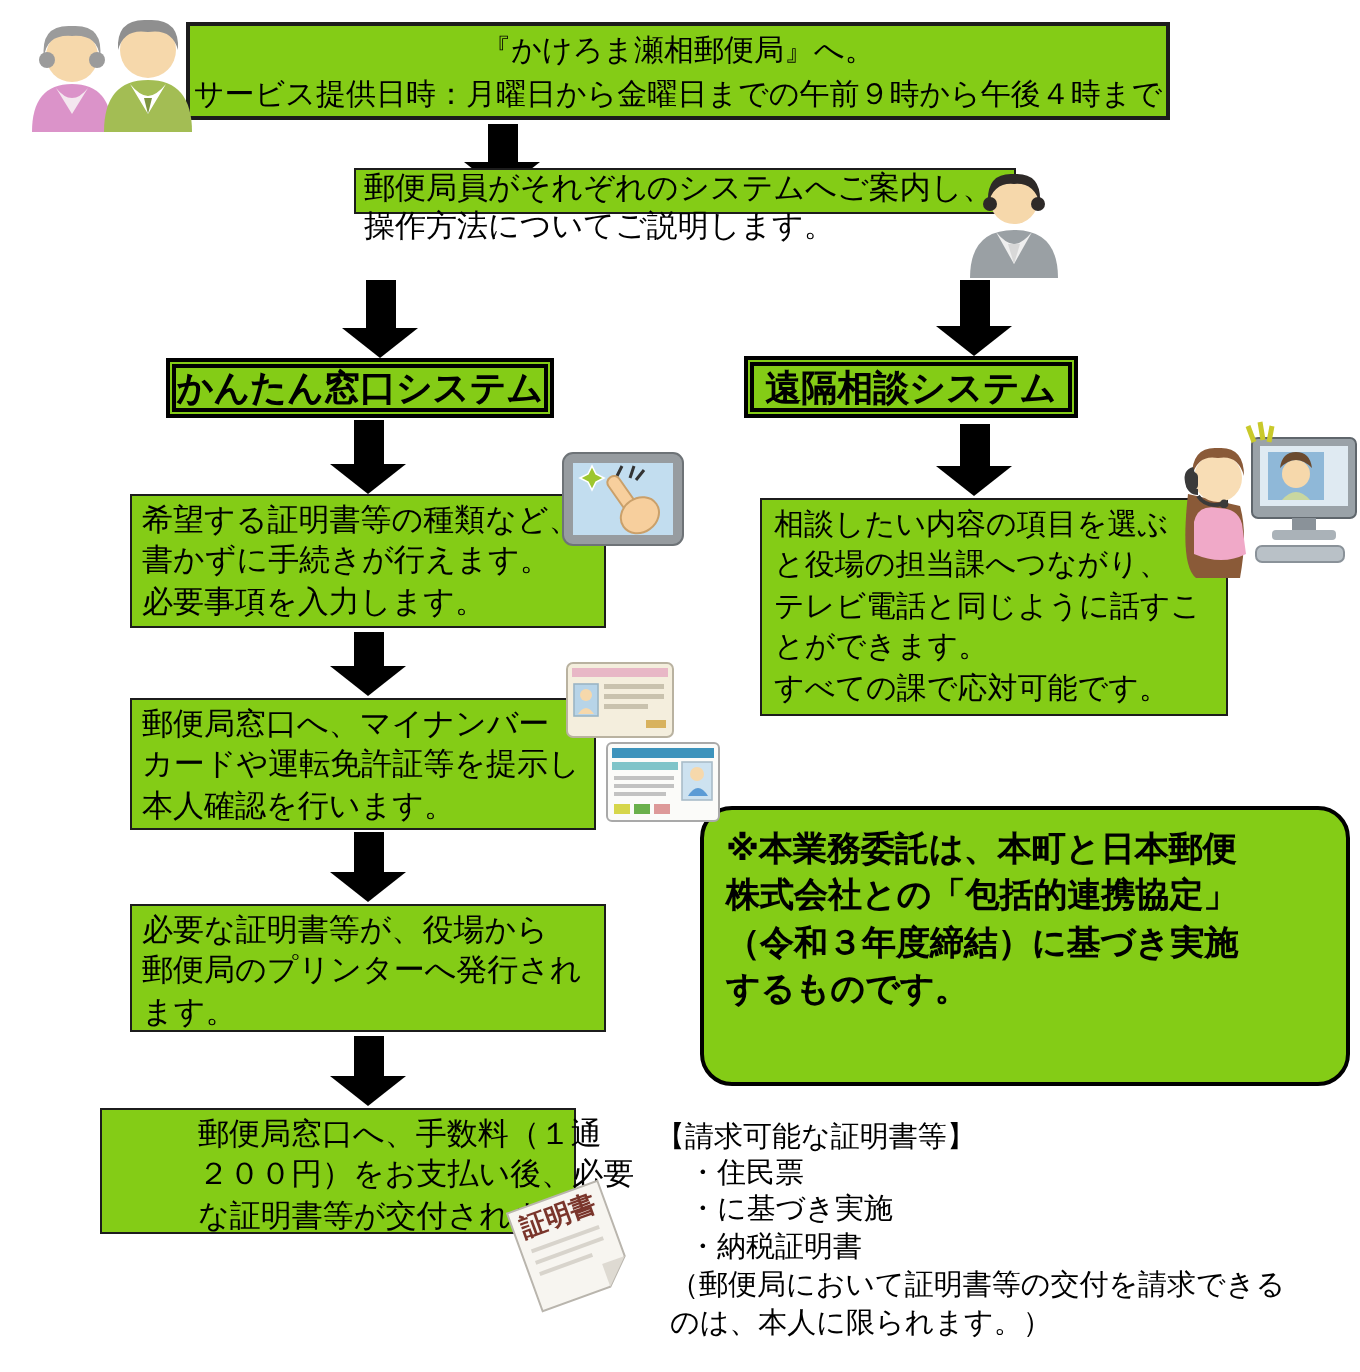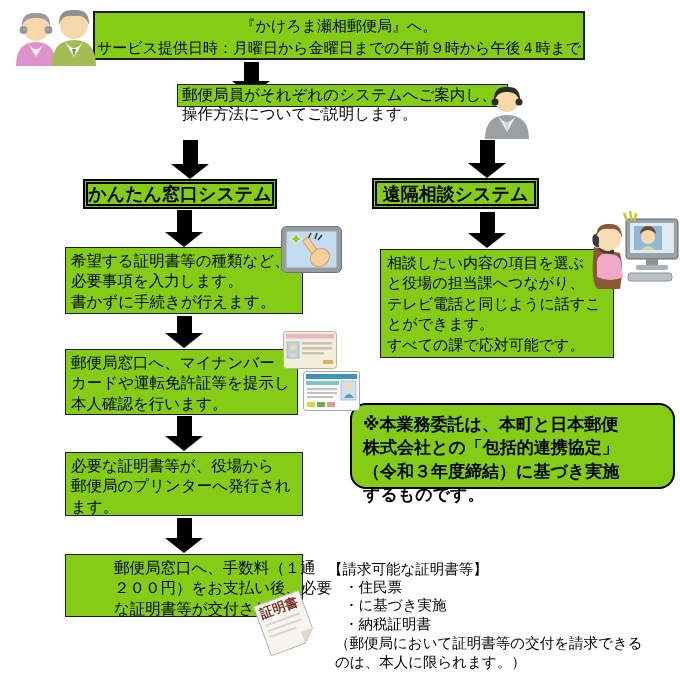--- a/index.html
+++ b/index.html
@@ -18,25 +18,25 @@
   
   .sys-header{border:5px double #000;font-weight:bold;font-size:18px;
     text-align:center;display:flex;align-items:center;justify-content:center;}
   .left-header{left:83px;top:179px;width:194px;height:30px;}
   .right-header{left:372px;top:178px;width:167px;height:31px;}
   
   .step{border:1.5px solid #1c1c1c;font-size:15.5px;line-height:1.32;padding:3px 5px;}
   .step-l1{left:65px;top:247px;width:238px;height:67px;}
   .step-l2{left:65px;top:349px;width:233px;height:66px;}
   .step-l3{left:65px;top:452px;width:238px;height:64px;}
-  .step-l4{left:65px;top:554px;width:238px;height:63px;padding-left:48px;}
+  .step-l4{left:50px;top:554px;width:238px;height:63px;padding-left:48px;}
   .right-box{left:380px;top:249px;width:234px;height:109px;border:1.5px solid #1c1c1c;
     font-size:15px;line-height:1.36;padding:3px 6px;}
   
-  .note-box{left:350px;top:403px;width:325px;height:86px;border:2px solid #000;
+  .note-box{left:350px;top:403px;width:325px;height:140px;border:2px solid #000;
     border-radius:16px;font-size:17px;font-weight:bold;line-height:1.37;padding:8px 9px 0 11px;}
   
   .cert-list{position:absolute;left:328px;top:560px;width:350px;font-size:14.5px;line-height:1.28;}
   .cert-list .indent1{padding-left:16px;font-family:Liberation Mono, monospace;}
   .cert-list .indent2{padding-left:7px;}
   
   .arr{position:absolute;width:38px;}
   .arr .shaft{width:15px;margin:0 auto;background:#000;}
   .arr .head{width:0;height:0;border-left:19px solid transparent;border-right:19px solid transparent;border-top:15px solid #000;}
   
@@ -111,22 +111,22 @@
     <div class="shaft" style="height:22px;"></div>
       <div class="head"></div>
   </div>
   <div class="arr" style="left:468px;top:212px;">
     <div class="shaft" style="height:21px;"></div>
       <div class="head"></div>
   </div>
 
   <div class="box step step-l1">
     <div class="ln">希望する証明書等の種類など、</div>
+    <div class="ln">書かずに手続きが行えます。</div>
     <div class="ln">必要事項を入力します。</div>
-    <div class="ln">書かずに手続きが行えます。</div>
   </div>
 
   <div class="icon" style="left:281px;top:226px;">
     <svg width="62" height="50" viewBox="0 0 62 50">
       <rect x="0.5" y="0.5" width="60" height="46" rx="5" fill="#979ca0" stroke="#6e7377"></rect>
       <rect x="5.5" y="5.5" width="50" height="36" fill="#c2ddef"></rect>
       <path d="M13 11 l2 -4 l2 4 l4 2 l-4 2 l-2 4 l-2 -4 l-4 -2 Z" fill="#9dc62d" stroke="#ffffff" stroke-width="0.8"></path>
       <path d="M30 7 L27 13 M36 7 L34 13 M41 9 L37 14" stroke="#333" stroke-width="1.5" fill="none"></path>
       <g transform="rotate(-35 36 30)">
         <rect x="33" y="9" width="6.5" height="19" rx="3" fill="#f7cf9d" stroke="#caa06a"></rect>

